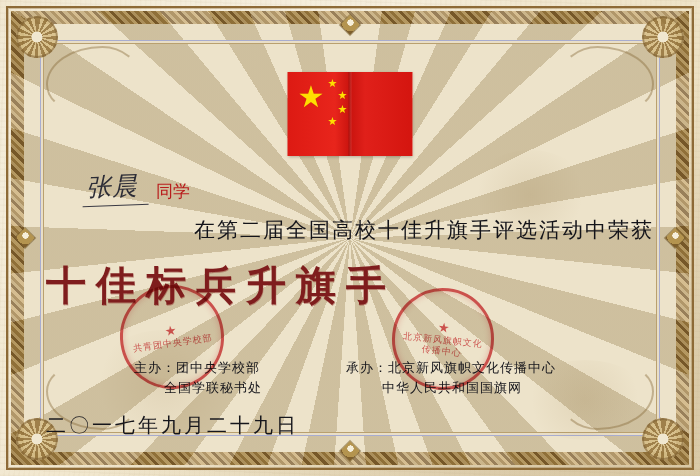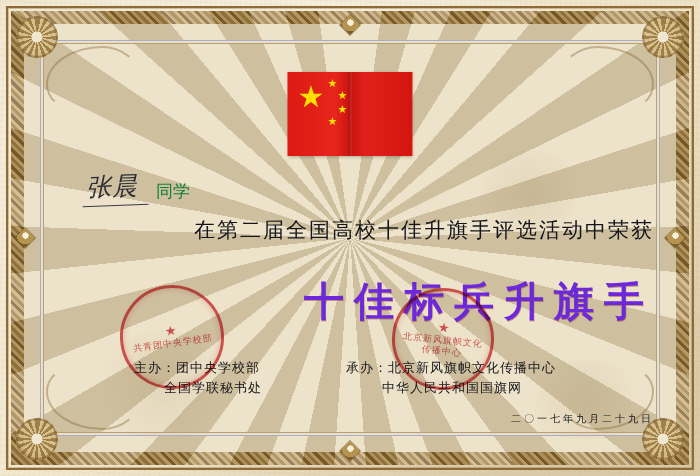--- a/index.html
+++ b/index.html
@@ -173,47 +173,47 @@
     color: #2c2c36;
     font-style: italic;
     letter-spacing: 1px;
     border-bottom: 1.5px solid #3a3a44;
     padding: 0 10px 2px 4px;
     transform: rotate(-2deg);
   }
   .name-suffix {
     font-family: Liberation Sans, sans-serif;
     font-size: 17px;
-    color: #15803d;
+    color: #b91c1c;
     padding-bottom: 3px;
   }
 
   
   .sentence {
     position: absolute;
     left: 0; right: 0;
     top: 170px;
     text-align: right;
     font-family: "DejaVu Serif", serif;
     font-size: 21px;
     color: #14141a;
     letter-spacing: 2px;
   }
 
   
   .award {
     position: absolute;
     left: 0; right: 0;
-    top: 228px;
-    text-align: right;
+    top: 212px;
+    text-align: left;
     font-family: "DejaVu Serif", serif;
     font-weight: bold;
     font-size: 40px;
     letter-spacing: 10px;
-    color: #6d28d9;
+    color: #7f1d1d;
     text-shadow: 0.5px 0.5px 0 rgba(120,0,0,0.35);
   }
 
   
   .footer {
     position: absolute;
     left: 0; right: 0;
     top: 290px;
     height: 110px;
   }
@@ -228,23 +228,23 @@
   .col.left  { left: 88px;  top: 22px; text-align: left; }
   .col.right { left: 300px; top: 22px; text-align: left; }
   .col .lbl { display: inline-block; }
   .col .ln2 { display: block; padding-left: 30px; }
   .col.right .ln2 { padding-left: 36px; }
 
   .date {
     position: absolute;
     left: 0; right: 0;
     top: 76px;
-    text-align: right;
+    text-align: left;
     font-family: Liberation Serif, serif;
-    font-size: 10px;
+    font-size: 20px;
     letter-spacing: 3px;
     color: #16161c;
   }
 
   
   .seal {
     position: absolute;
     border-radius: 50%;
     border: 3px solid rgba(205,28,35,0.72);
     color: rgba(205,28,35,0.78);

